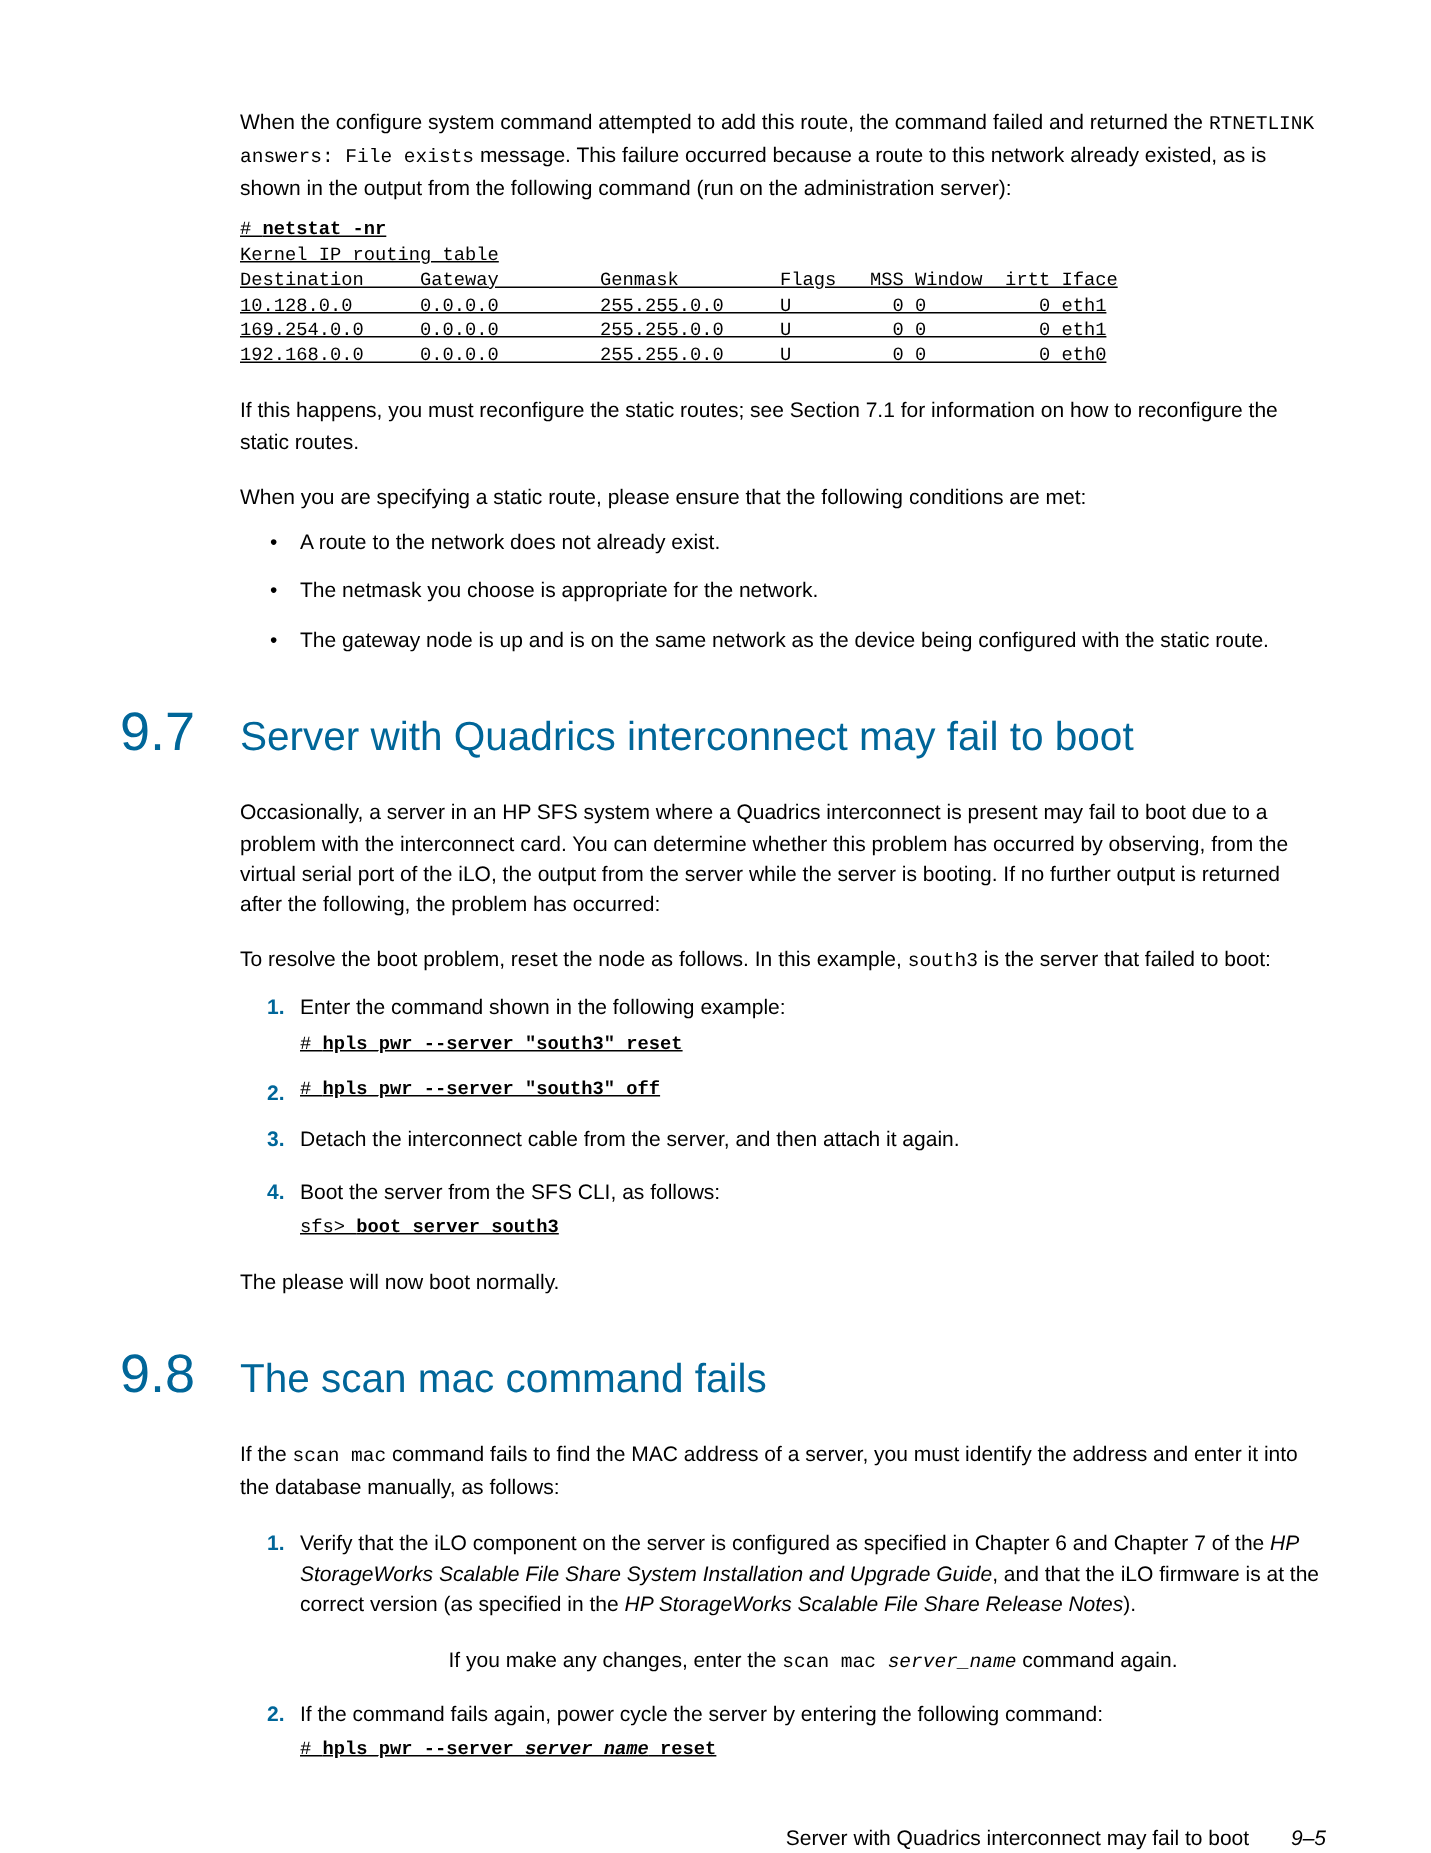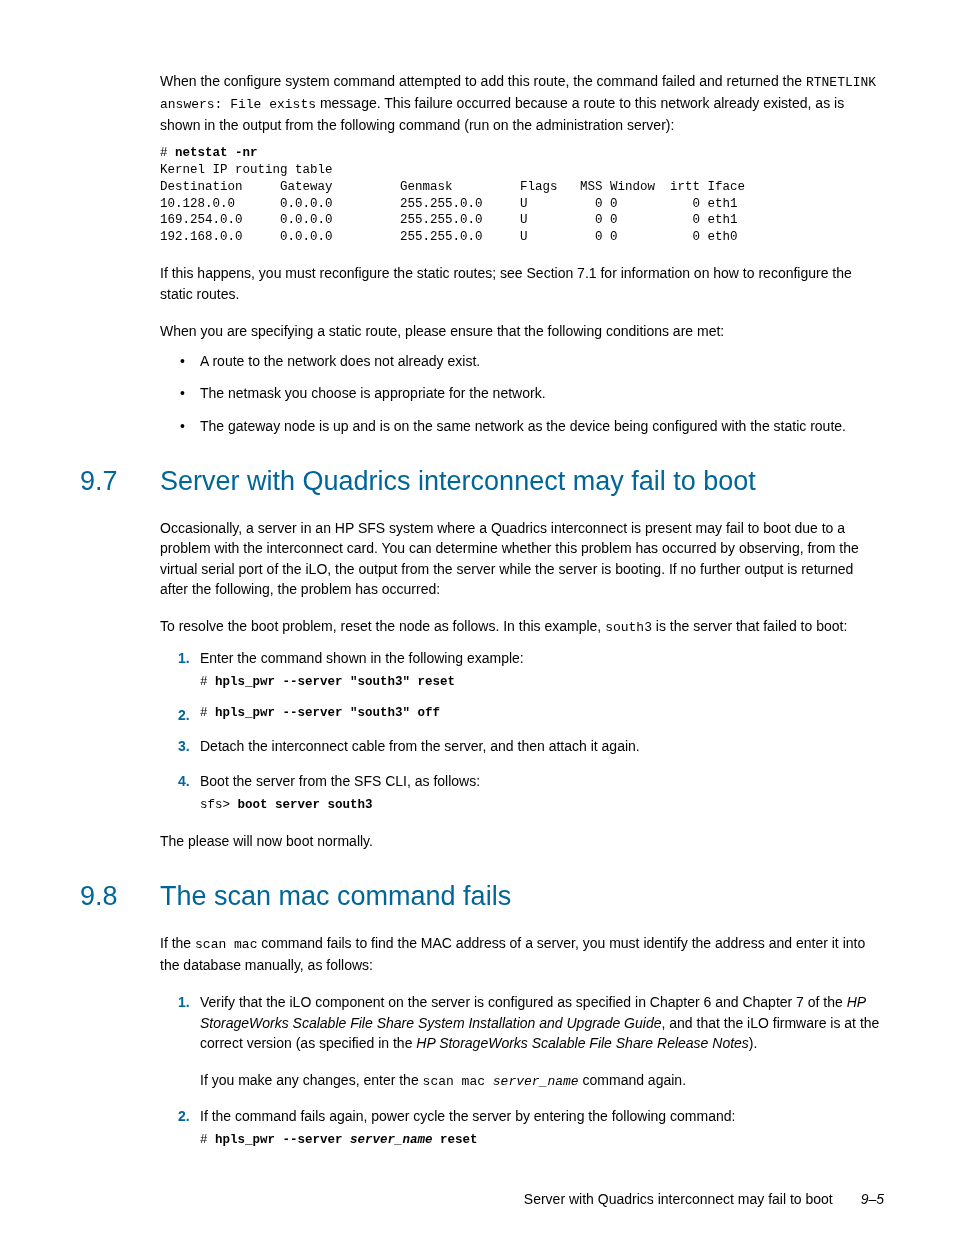--- a/index.html
+++ b/index.html
@@ -14,32 +14,33 @@
   }
   .content-area { padding-left: 80px; }
   p { margin-bottom: 10px; margin-top: 17px; }
   .mono { font-family: "Courier New", monospace; }
   pre.mono {
     font-family: "Courier New", monospace;
     font-size: 12.5px;
     white-space: pre;
     margin: 8px 0 12px 0;
     line-height: 1.35;
+    text-decoration: underline;
   }
   ul.bullet { list-style: none; margin: 6px 0 14px 0; }
   ul.bullet li { position: relative; padding-left: 40px; margin-bottom: 12px; }
   ul.bullet li .dot { position: absolute; left: 20px; top: 0; }
   ol.num { list-style: none; margin: 6px 0 12px 0; }
   ol.num li { position: relative; padding-left: 40px; margin-bottom: 14px; }
   ol.num li .marker { position: absolute; left: 18px; top: 0; color: #006699; font-weight: bold; }
   ol.num li pre.mono { margin: 6px 0 0 0; }
   .section { margin-top: 26px; margin-bottom: 14px; }
   .sec-num {
     color: #006699;
-    font-size: 27px;
+    font-size: 36px;
     font-weight: 300;
     display: inline-block;
     width: 80px;
     vertical-align: baseline;
   }
   .sec-title {
     color: #006699;
     font-size: 27px;
     font-weight: 300;
     display: inline;
@@ -110,21 +111,21 @@
 <div class="content-area">
   <p>
     <span>If the </span><span class="inline-mono">scan mac</span><span> command fails to find the MAC address of a server, you must identify the address and enter it into the database manually, as follows:</span>
   </p>
   <ol class="num">
     <li>
         <span class="marker">1.</span>
       <p>
         <span>Verify that the iLO component on the server is configured as specified in Chapter 6 and Chapter 7 of the </span><span class="em">HP StorageWorks Scalable File Share System Installation and Upgrade Guide</span><span>, and that the iLO firmware is at the correct version (as specified in the </span><span class="em">HP StorageWorks Scalable File Share Release Notes</span><span>).</span>
       </p>
-      <p style="">
+      <p style="text-align:center;">
         <span>If you make any changes, enter the </span><span class="inline-mono">scan mac </span><span class="inline-mono-em">server_name</span><span> command again.</span>
       </p>
     </li>
     <li><span class="marker">2.</span>
       <span>If the command fails again, power cycle the server by entering the following command:</span>
       <pre class="mono"><span># </span><span class="bold"><span>hpls_pwr --server </span><span class="em">server_name</span><span> reset</span></span></pre>
     </li>
   </ol>
 </div>
 

